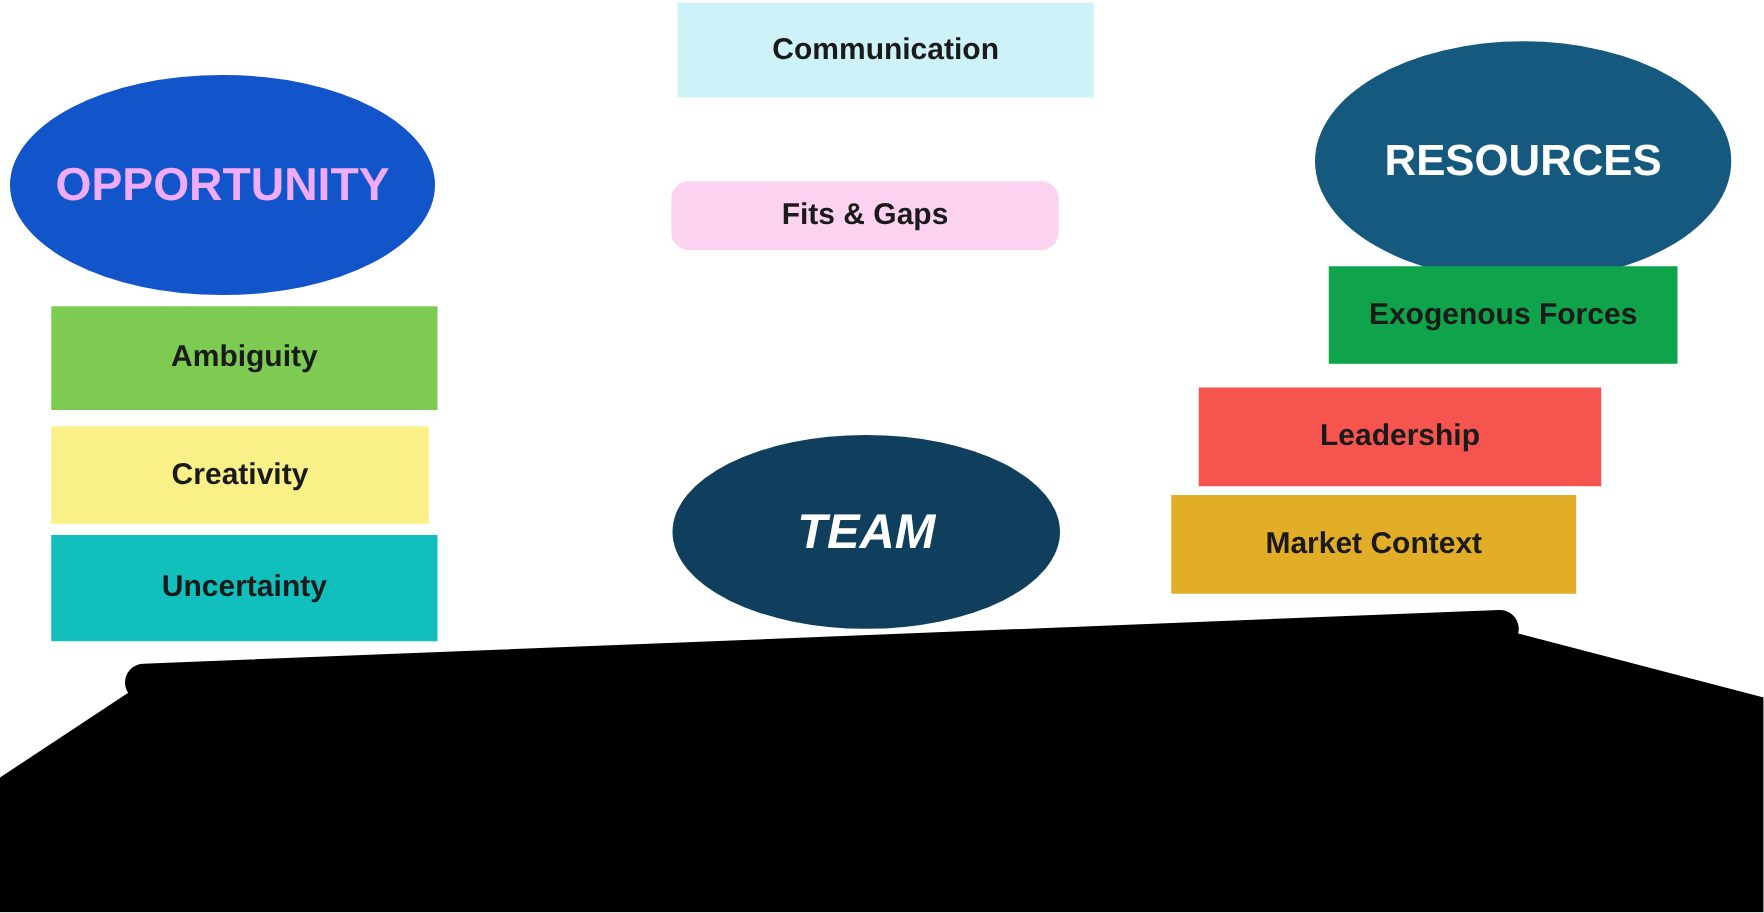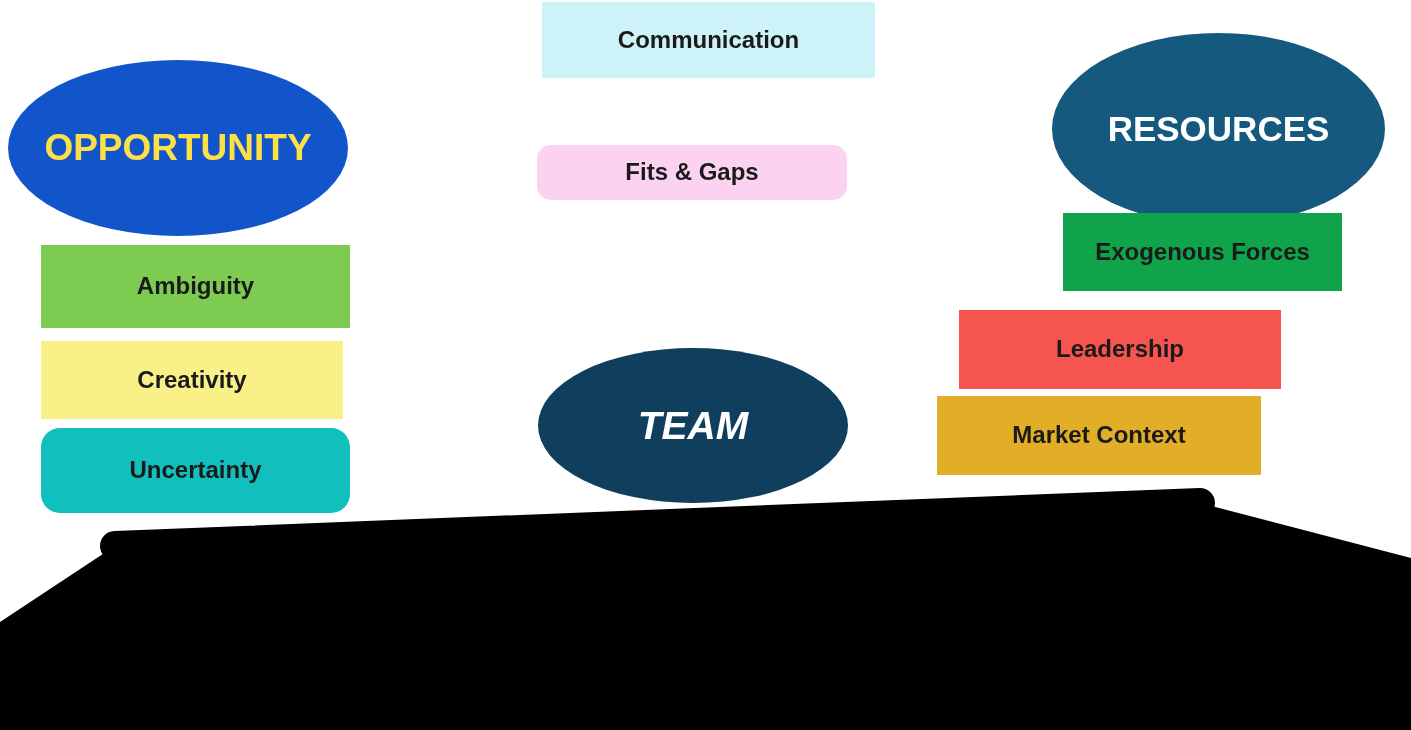--- a/index.html
+++ b/index.html
@@ -35,21 +35,21 @@
     font-weight: bold;
     color: #ffffff;
     text-align: center;
   }
   
   .communication { left: 542px; top: 2px;   width: 333px; height: 76px; }
   .fits-gaps     { left: 537px; top: 145px; width: 310px; height: 55px; border-radius: 14px; }
   
   .ambiguity     { left: 41px;  top: 245px; width: 309px; height: 83px; }
   .creativity    { left: 41px;  top: 341px; width: 302px; height: 78px; }
-  .uncertainty   { left: 41px;  top: 428px; width: 309px; height: 85px; border-radius: 19px; }
+  .uncertainty   { left: 41px;  top: 428px; width: 309px; height: 85px; }
   
   .exogenous     { left: 1063px; top: 213px; width: 279px; height: 78px; }
   .leadership    { left: 959px;  top: 310px; width: 322px; height: 79px; }
   .market        { left: 937px;  top: 396px; width: 324px; height: 79px; }
   
   .opportunity { left: 8px;    top: 60px;  width: 340px; height: 176px; font-size: 37px; }
   .resources   { left: 1052px; top: 33px;  width: 333px; height: 192px; font-size: 35px; }
   .team        { left: 538px;  top: 348px; width: 310px; height: 155px; font-size: 39px; font-style: italic; }
   
   .seesaw {
@@ -68,21 +68,21 @@
 
   <svg class="seesaw" viewBox="0 0 1411 730">
     <polygon points="0,622 115,546 1200,503 1411,558 1411,730 0,730" fill="#000000"></polygon>
     <line x1="115" y1="546" x2="1200" y2="503" stroke-width="30" stroke-linecap="round" stroke="#000000"></line>
   </svg>
 
   <div class="box communication" style="background-color: rgb(205, 242, 247);">Communication</div>
 
   <div class="box fits-gaps" style="background-color: rgb(251, 211, 240);">Fits &amp; Gaps</div>
 
-  <div class="ellipse opportunity" style="background-color: rgb(18, 84, 201); color: #fde047;">OPPORTUNITY</div>
+  <div class="ellipse opportunity" style="background-color: rgb(18, 84, 201); color: #f0abfc;">OPPORTUNITY</div>
 
   <div class="ellipse resources" style="background-color: rgb(21, 89, 127); color: rgb(255, 255, 255);">RESOURCES</div>
 
   <div class="ellipse team" style="background-color: rgb(15, 63, 92); color: rgb(255, 255, 255);">TEAM</div>
 
   <div class="box ambiguity" style="background-color: rgb(125, 203, 80);">Ambiguity</div>
 
   <div class="box creativity" style="background-color: rgb(249, 241, 136);">Creativity</div>
 
   <div class="box uncertainty" style="background-color: rgb(17, 191, 188);">Uncertainty</div>

